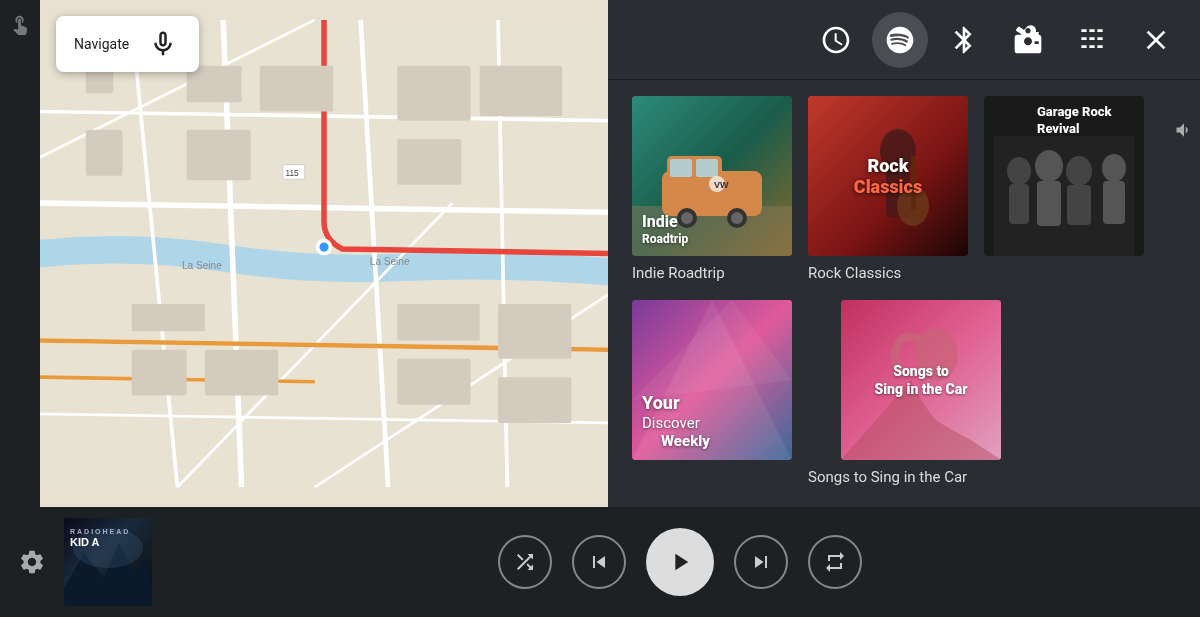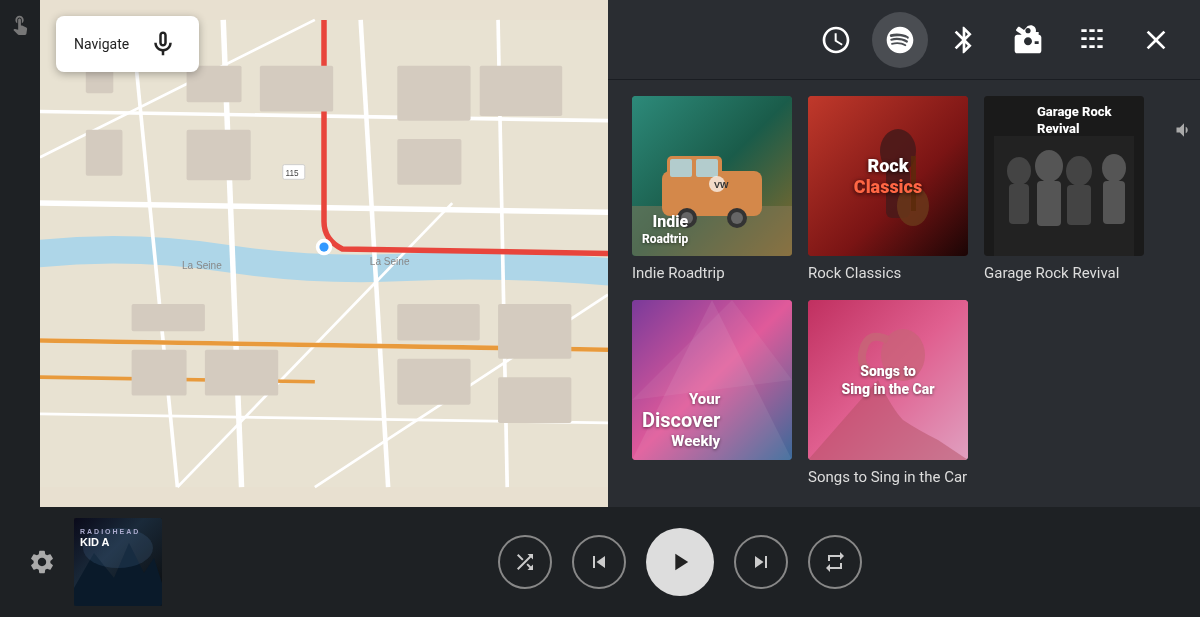--- a/index.html
+++ b/index.html
@@ -157,20 +157,21 @@
     .cover-garage {
       background: #222;
     }
 
     .cover-discover {
       background: linear-gradient(135deg, #6a3a8a 0%, #e05a9a 60%, #3a6a9a 100%);
     }
 
     .cover-singincar {
       background: linear-gradient(135deg, #c04060 0%, #e07090 50%, #e0a0c0 100%);
+      margin-left: 33px;
     }
 
     
     .spotify-badge {
       position: absolute;
       top: 6px;
       left: 6px;
       width: 18px;
       height: 18px;
       background: #1DB954;
@@ -248,21 +249,20 @@
 
     .cover-text-overlay {
       position: absolute;
       bottom: 10px;
       left: 10px;
       color: white;
       font-size: 14px;
       font-weight: 700;
       line-height: 1.2;
       text-shadow: 0 1px 3px rgba(0,0,0,0.5);
-      text-align: right;
     }
 
     .kid-a-cover {
       background: #222;
       width: 100%;
       height: 100%;
       display: flex;
       align-items: center;
       justify-content: center;
       position: relative;
@@ -505,21 +505,20 @@
                 <rect x="53" y="85" width="24" height="45" rx="4" fill="#555"></rect>
                 <ellipse cx="95" cy="75" rx="13" ry="15" fill="#444"></ellipse>
                 <rect x="83" y="89" width="24" height="40" rx="4" fill="#444"></rect>
                 <ellipse cx="130" cy="72" rx="12" ry="14" fill="#555"></ellipse>
                 <rect x="119" y="85" width="22" height="43" rx="4" fill="#555"></rect>
               </svg>
               <div style="position:absolute;top:8px;left:8px; font-size:13px; font-weight:800; color:white; line-height:1.3;margin-left:45px;">
                 Garage Rock<br>Revival
               </div>
             </div>
-            <div class="playlist-name">Garage Rock Revival</div>
           </div>
 
           <div class="playlist-item">
             <div class="playlist-cover cover-discover">
               <div class="spotify-badge">
                 <svg viewBox="0 0 24 24" width="12" height="12" fill="white">
                     <path d="M12 2C6.48 2 2 6.48 2 12s4.48 10 10 10 10-4.48 10-10S17.52 2 12 2zm4.64 14.36c-.2.32-.62.42-.94.22-2.57-1.57-5.8-1.93-9.6-1.06-.37.09-.73-.14-.82-.5-.09-.37.14-.73.5-.82 4.16-.95 7.73-.54 10.61 1.22.32.2.42.62.22.94zm1.23-2.77c-.25.4-.78.52-1.18.27-2.94-1.81-7.42-2.33-10.9-1.27-.45.14-.92-.12-1.06-.56-.13-.45.12-.92.56-1.06 3.96-1.2 8.88-.62 12.26 1.44.39.25.52.78.27 1.18zm.11-2.88C14.16 9 8.84 8.8 5.62 9.7c-.53.15-1.09-.15-1.24-.68-.15-.53.15-1.09.68-1.24C8.64 6.72 14.5 6.96 18.12 9.3c.48.29.63.91.33 1.39-.29.47-.9.62-1.38.32z"></path>
                   </svg>
               </div>
               <svg viewBox="0 0 160 160" width="100%" height="100%" style="position:absolute;top:0;left:0;">
@@ -529,22 +528,22 @@
                     <stop offset="50%" style="stop-color:#e05a9a"></stop>
                     <stop offset="100%" style="stop-color:#3a6a9a"></stop>
                   </linearGradient>
                 </defs>
                 <rect width="160" height="160" fill="url(#discoverGrad)"></rect>
 
                 <polygon points="0,160 80,0 160,160" fill="rgba(255,255,255,0.08)"></polygon>
                 <polygon points="0,100 100,0 160,80" fill="rgba(255,255,255,0.06)"></polygon>
               </svg>
               <div class="cover-text-overlay">
-                <div style="font-size:15px; font-weight:800;">Your</div>
-                <div style="font-size:20px; font-weight:700;">Discover</div>
+                <div style="font-size:18px; font-weight:800;">Your</div>
+                <div style="font-size:15px; font-weight:400;">Discover</div>
                 <div style="font-size:15px; font-weight:800;padding-left:19px;">Weekly</div>
               </div>
             </div>
           </div>
 
           <div class="playlist-item">
             <div class="playlist-cover cover-singincar">
               <div class="spotify-badge" style="background:#e04040;">
                 <svg viewBox="0 0 24 24" width="12" height="12" fill="white">
                     <path d="M12 2C6.48 2 2 6.48 2 12s4.48 10 10 10 10-4.48 10-10S17.52 2 12 2zm4.64 14.36c-.2.32-.62.42-.94.22-2.57-1.57-5.8-1.93-9.6-1.06-.37.09-.73-.14-.82-.5-.09-.37.14-.73.5-.82 4.16-.95 7.73-.54 10.61 1.22.32.2.42.62.22.94zm1.23-2.77c-.25.4-.78.52-1.18.27-2.94-1.81-7.42-2.33-10.9-1.27-.45.14-.92-.12-1.06-.56-.13-.45.12-.92.56-1.06 3.96-1.2 8.88-.62 12.26 1.44.39.25.52.78.27 1.18zm.11-2.88C14.16 9 8.84 8.8 5.62 9.7c-.53.15-1.09-.15-1.24-.68-.15-.53.15-1.09.68-1.24C8.64 6.72 14.5 6.96 18.12 9.3c.48.29.63.91.33 1.39-.29.47-.9.62-1.38.32z"></path>
@@ -579,21 +578,21 @@
         <div style="color:#aaa; cursor:pointer; margin-top:20px;">
           <svg viewBox="0 0 24 24" width="20" height="20" fill="#aaa">
             <path d="M3 9v6h4l5 5V4L7 9H3zm13.5 3c0-1.77-1.02-3.29-2.5-4.03v8.05c1.48-.73 2.5-2.25 2.5-4.02z"></path>
           </svg>
         </div>
       </div>
     </div>
   </div>
 </div>
 
-<div class="bottom-bar" style="height:110px; background:#1e2124; display:flex; align-items:center; padding:18px;">
+<div class="bottom-bar" style="height:110px; background:#1e2124; display:flex; align-items:center; padding:8px;">
 
   <div style="width:48px; height:110px; background:#1e2124; display:flex; align-items:center; justify-content:center; flex-shrink:0;">
     <button style="background:transparent; border:none; cursor:pointer; color:#aaa; width:40px; height:40px; display:flex; align-items:center; justify-content:center;">
       <svg viewBox="0 0 24 24" width="28" height="28" fill="#aaa">
         <path d="M19.14,12.94c0.04-0.3,0.06-0.61,0.06-0.94c0-0.32-0.02-0.64-0.07-0.94l2.03-1.58c0.18-0.14,0.23-0.41,0.12-0.61 l-1.92-3.32c-0.12-0.22-0.37-0.29-0.59-0.22l-2.39,0.96c-0.5-0.38-1.03-0.7-1.62-0.94L14.4,2.81c-0.04-0.24-0.24-0.41-0.48-0.41 h-3.84c-0.24,0-0.43,0.17-0.47,0.41L9.25,5.35C8.66,5.59,8.12,5.92,7.63,6.29L5.24,5.33c-0.22-0.08-0.47,0-0.59,0.22L2.74,8.87 C2.62,9.08,2.66,9.34,2.86,9.48l2.03,1.58C4.84,11.36,4.8,11.69,4.8,12s0.02,0.64,0.07,0.94l-2.03,1.58 c-0.18,0.14-0.23,0.41-0.12,0.61l1.92,3.32c0.12,0.22,0.37,0.29,0.59,0.22l2.39-0.96c0.5,0.38,1.03,0.7,1.62,0.94l0.36,2.54 c0.05,0.24,0.24,0.41,0.48,0.41h3.84c0.24,0,0.44-0.17,0.47-0.41l0.36-2.54c0.59-0.24,1.13-0.56,1.62-0.94l2.39,0.96 c0.22,0.08,0.47,0,0.59-0.22l1.92-3.32c0.12-0.22,0.07-0.47-0.12-0.61L19.14,12.94z M12,15.6c-1.98,0-3.6-1.62-3.6-3.6 s1.62-3.6,3.6-3.6s3.6,1.62,3.6,3.6S13.98,15.6,12,15.6z"></path>
       </svg>
     </button>
   </div>
 
   <div class="album-art" style="margin: 0 16px 0 8px; flex-shrink:0;">

